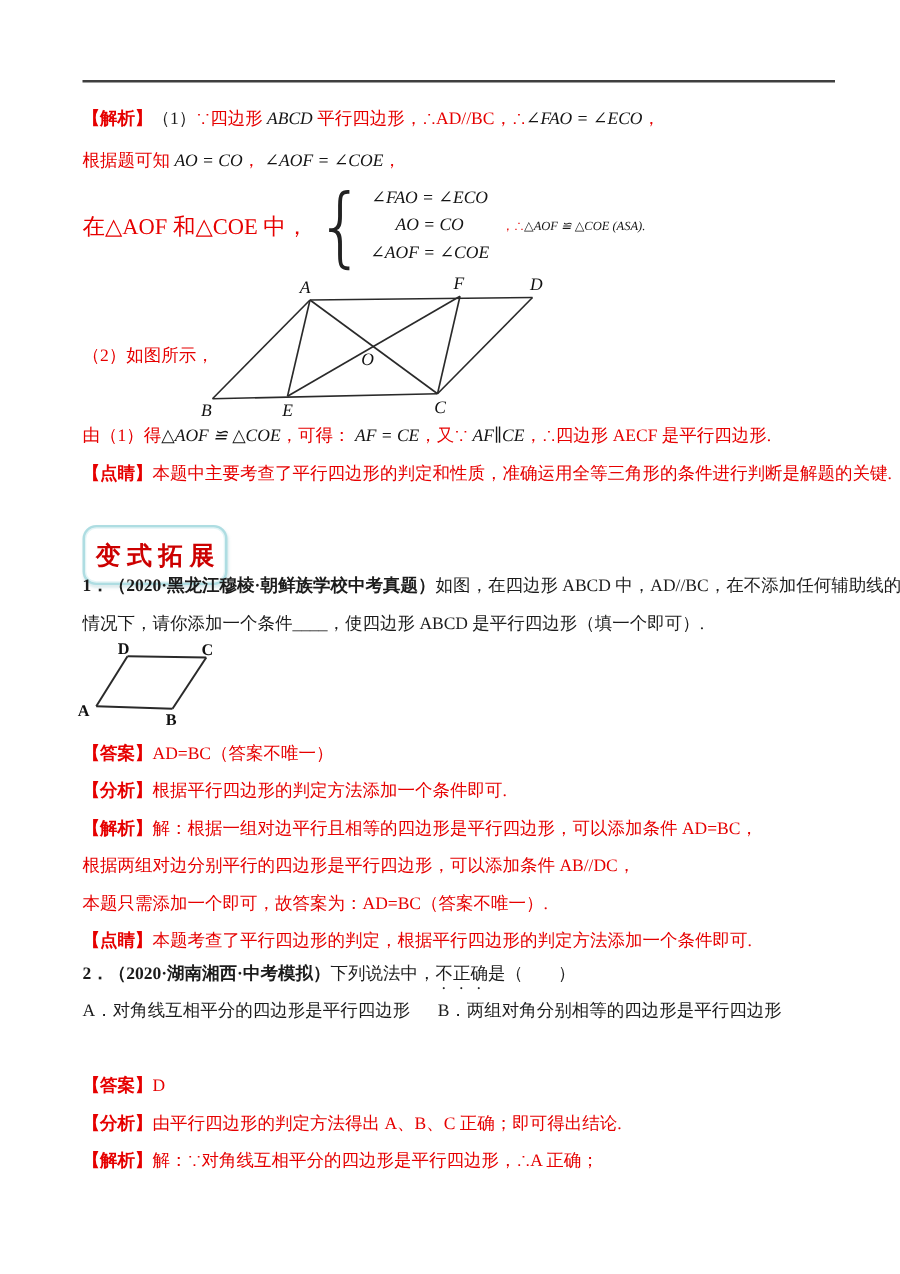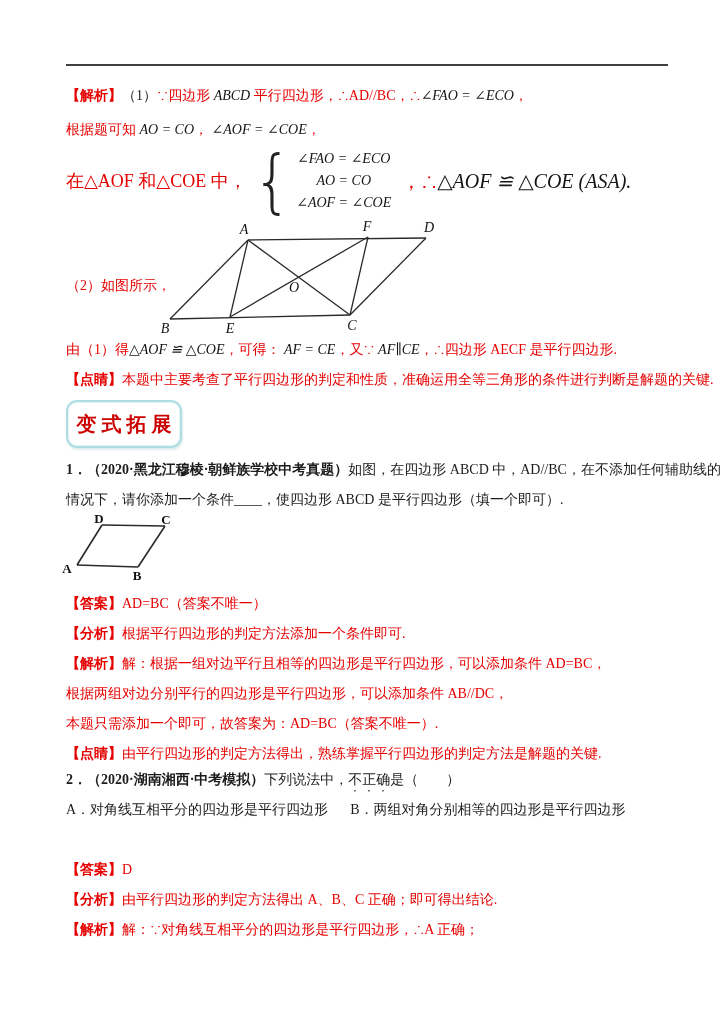--- a/index.html
+++ b/index.html
@@ -10,22 +10,22 @@
   .red{color:#e60000;}
   .hdr{color:#e60000;font-weight:bold;}
   .math{font-family:"Liberation Serif","DejaVu Serif",serif;font-style:italic;color:#141414;}
   .bold{font-weight:bold;}
   .sys{position:absolute;left:66px;top:148px;display:flex;align-items:center;}
   .sys .pre{font-size:18px;color:#e60000;margin-right:6px;}
   .brace{font-family:"DejaVu Sans",sans-serif;font-size:62px;font-weight:200;color:#222;
          transform:scaleY(1.12);line-height:62px;margin-right:4px;}
   .eqcol{display:flex;flex-direction:column;align-items:center;}
   .eqcol span{font-size:14px;line-height:22px;}
-  .after{margin-left:10px;font-size:20px;}
-  .badge{position:absolute;left:66px;top:400px;width:112px;height:44px;
+  .after{margin-left:10px;font-size:10px;}
+  .badge{position:absolute;left:66px;top:420px;width:112px;height:44px;
          border:2px solid #aedde2;border-radius:11px;box-shadow:0 0 0 1px #e3f4f6 inset, 1px 2px 2px rgba(160,200,205,.35);
          display:flex;align-items:center;justify-content:center;background:#ffffff;}
   .badge span{color:#cc0000;font-weight:bold;font-size:20px;letter-spacing:5px;text-indent:5px;
               font-family:"Liberation Serif","DejaVu Serif",serif;}
   .emph{text-emphasis:filled dot #1c1c1c;-webkit-text-emphasis:filled dot #1c1c1c;
         text-emphasis-position:under right;-webkit-text-emphasis-position:under;}
   svg{position:absolute;overflow:visible;}
   svg line{stroke:#2a2a2a;stroke-width:1.3;}
   .figlbl{font-size:14px;font-style:italic;fill:#111;font-family:"Liberation Serif","DejaVu Serif",serif;}
   .figlbl2{font-size:13px;font-weight:bold;fill:#111;font-family:"Liberation Serif","DejaVu Serif",serif;}
@@ -113,21 +113,21 @@
   </div>
   <div class="line" style="top:654px">
     <span class="hdr">【解析】</span><span class="red">解：根据一组对边平行且相等的四边形是平行四边形，可以添加条件 AD=BC，</span>
   </div>
   <div class="line" style="top:624px">
     <span class="hdr">【分析】</span><span class="red">根据平行四边形的判定方法添加一个条件即可.</span>
   </div>
   <div class="line red" style="top:684px">根据两组对边分别平行的四边形是平行四边形，可以添加条件 AB//DC，</div>
   <div class="line red" style="top:714px">本题只需添加一个即可，故答案为：AD=BC（答案不唯一）.</div>
   <div class="line" style="top:744px">
-    <span class="hdr">【点睛】</span><span class="red">由平行四边形的判定方法得出，熟练掌握平行四边形的判定方法是解题的关键.</span>
+    <span class="hdr">【点睛】</span><span class="red">本题考查了平行四边形的判定，根据平行四边形的判定方法添加一个条件即可.</span>
   </div>
 
   <div class="line" style="top:770px">
     <span class="bold">2．（2020·湖南湘西·中考模拟）</span><span>下列说法中，</span><span class="emph">不正确</span><span>是（　　）</span>
   </div>
   <div class="line" style="top:800px">
     <span>A．对角线互相平分的四边形是平行四边形</span><span class="gap-b">B．两组对角分别相等的四边形是平行四边形</span>
   </div>
   <div class="line" style="top:860px">
     <span class="hdr">【答案】</span><span class="red">D</span>

